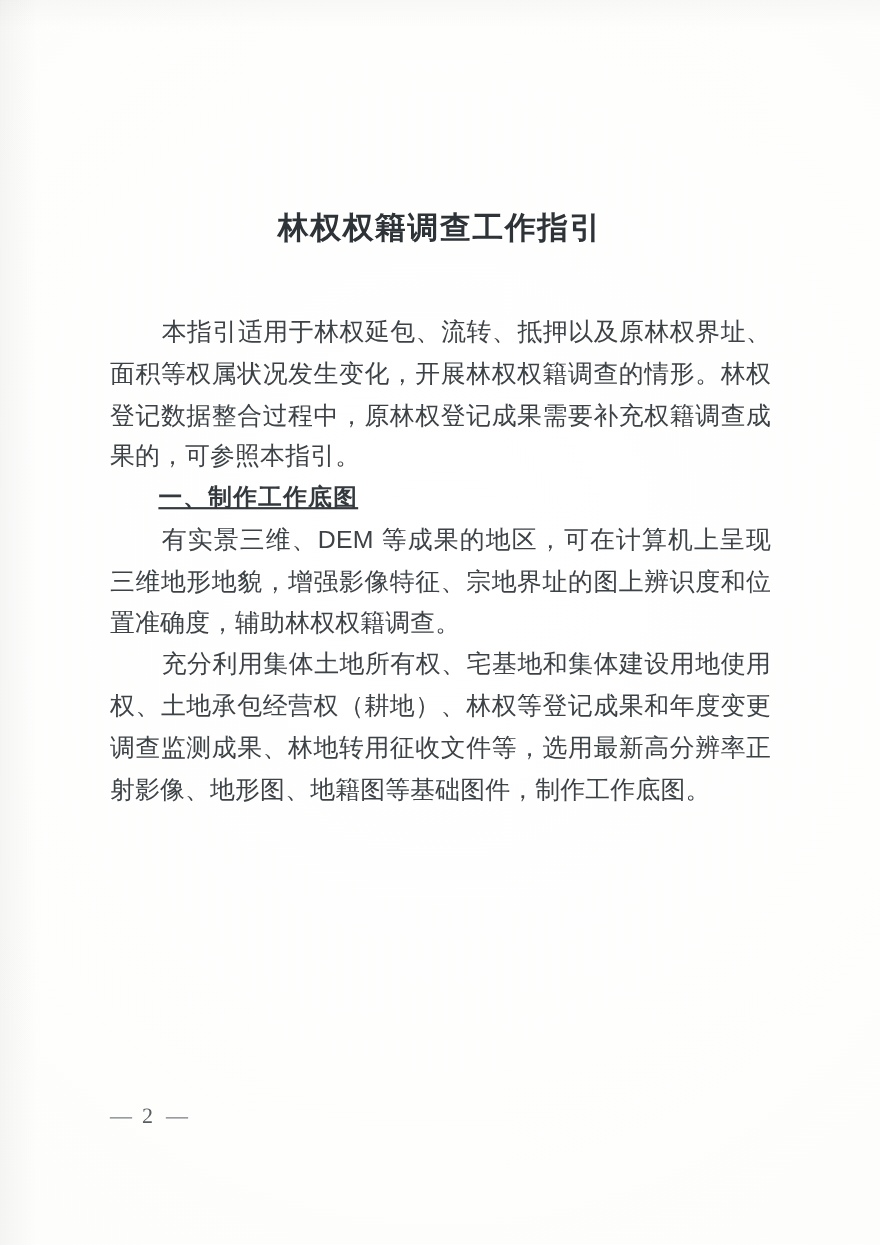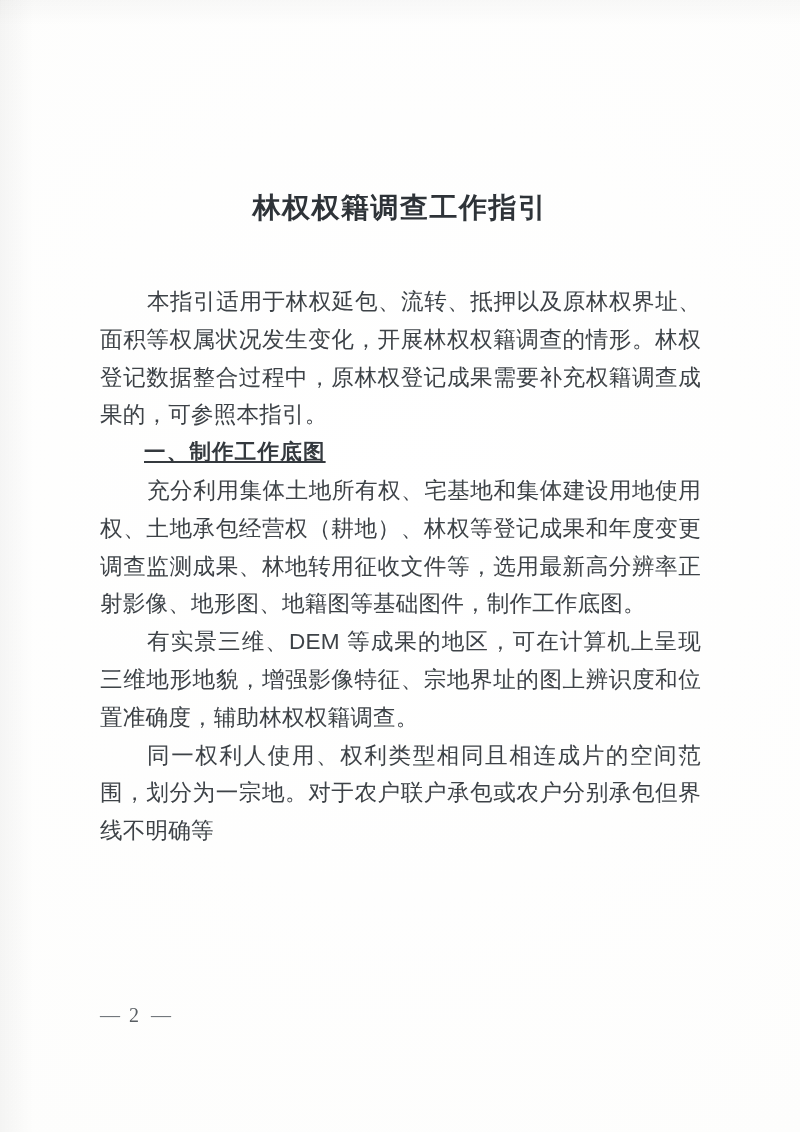--- a/index.html
+++ b/index.html
@@ -135,27 +135,26 @@
 <div class="content">
 
   <div class="doc-title">林权权籍调查工作指引</div>
 
   <div class="body-block">
 
     <p class="para">本指引适用于林权延包、流转、抵押以及原林权界址、面积等权属状况发生变化，开展林权权籍调查的情形。林权登记数据整合过程中，原林权登记成果需要补充权籍调查成果的，可参照本指引。</p>
 
     <h2 class="section-heading">一、制作工作底图</h2>
 
+    <p class="para">有实景三维、DEM 等成果的地区，可在计算机上呈现三维地形地貌，增强影像特征、宗地界址的图上辨识度和位置准确度，辅助林权权籍调查。</p>
+
     <p class="para">充分利用集体土地所有权、宅基地和集体建设用地使用权、土地承包经营权（耕地）、林权等登记成果和年度变更调查监测成果、林地转用征收文件等，选用最新高分辨率正射影像、地形图、地籍图等基础图件，制作工作底图。</p>
-
-    <p class="para">有实景三维、DEM 等成果的地区，可在计算机上呈现三维地形地貌，增强影像特征、宗地界址的图上辨识度和位置准确度，辅助林权权籍调查。</p>
 
 
 
-    <p class="para">同一权利人使用、权利类型相同且相连成片的空间范围，划分为一宗地。对于农户联户承包或农户分别承包但界线不明确等</p>
 
   </div>
 
   <div class="page-footer">
     <span class="dash">—</span><span class="num">2</span><span class="dash">—</span>
   </div>
 
 </div>
 
 </body></html>

